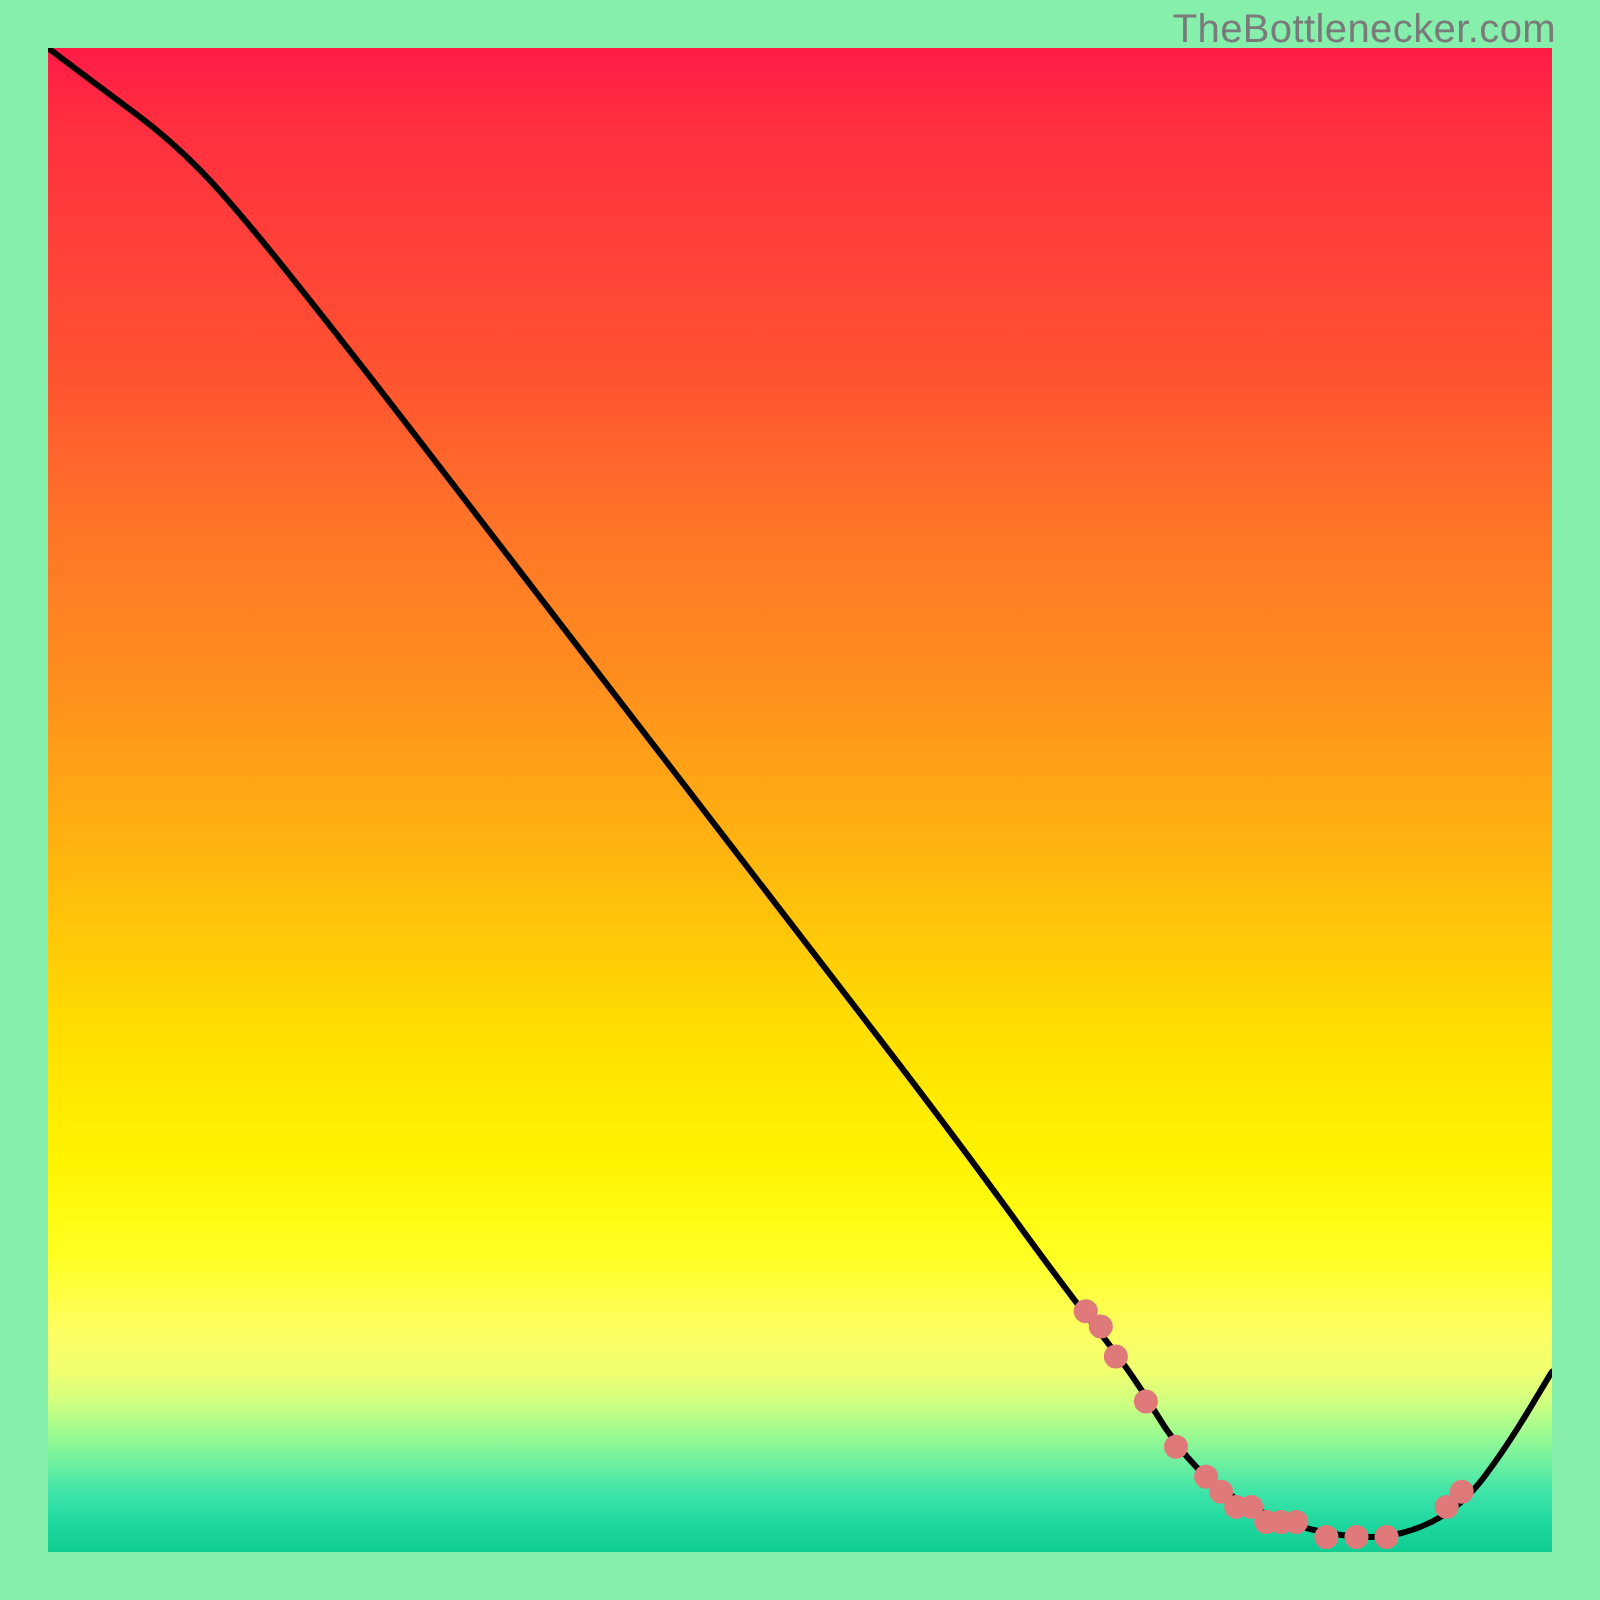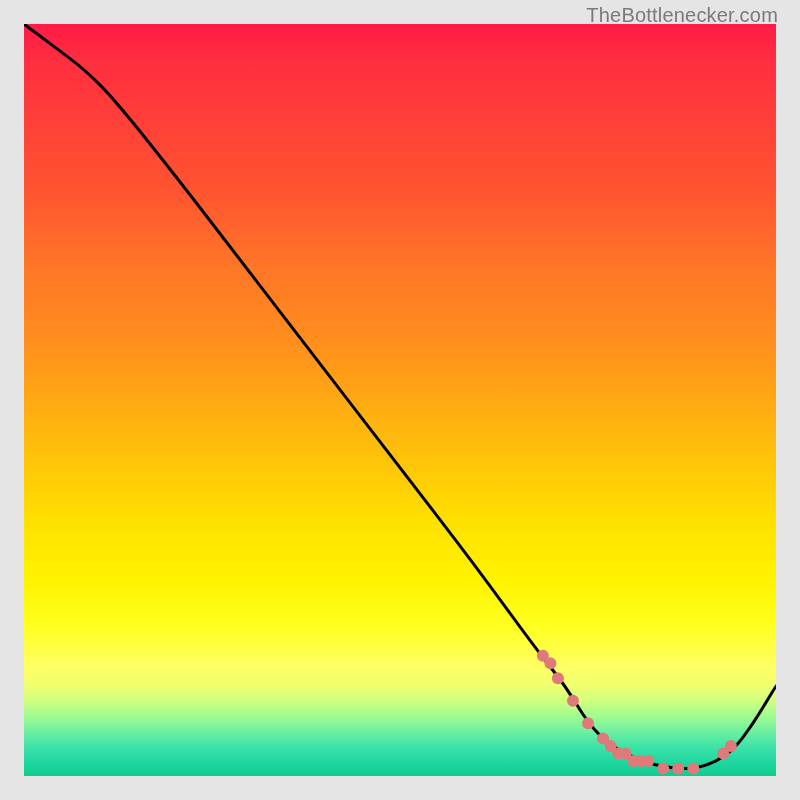--- a/index.html
+++ b/index.html
@@ -8,21 +8,21 @@
     width: 800px;
     height: 800px;
     background: #000;
     font-family: Arial, Helvetica, sans-serif;
     overflow: hidden;
   }
   .frame {
     position: relative;
     width: 800px;
     height: 800px;
-    background: #e5e5e5;
+    background: #86efac;
   }
   .plot-area {
     position: absolute;
     left: 24px;
     top: 24px;
     width: 752px;
     height: 752px;
     
     background: linear-gradient(to bottom,
       #ff1b47 0%,

